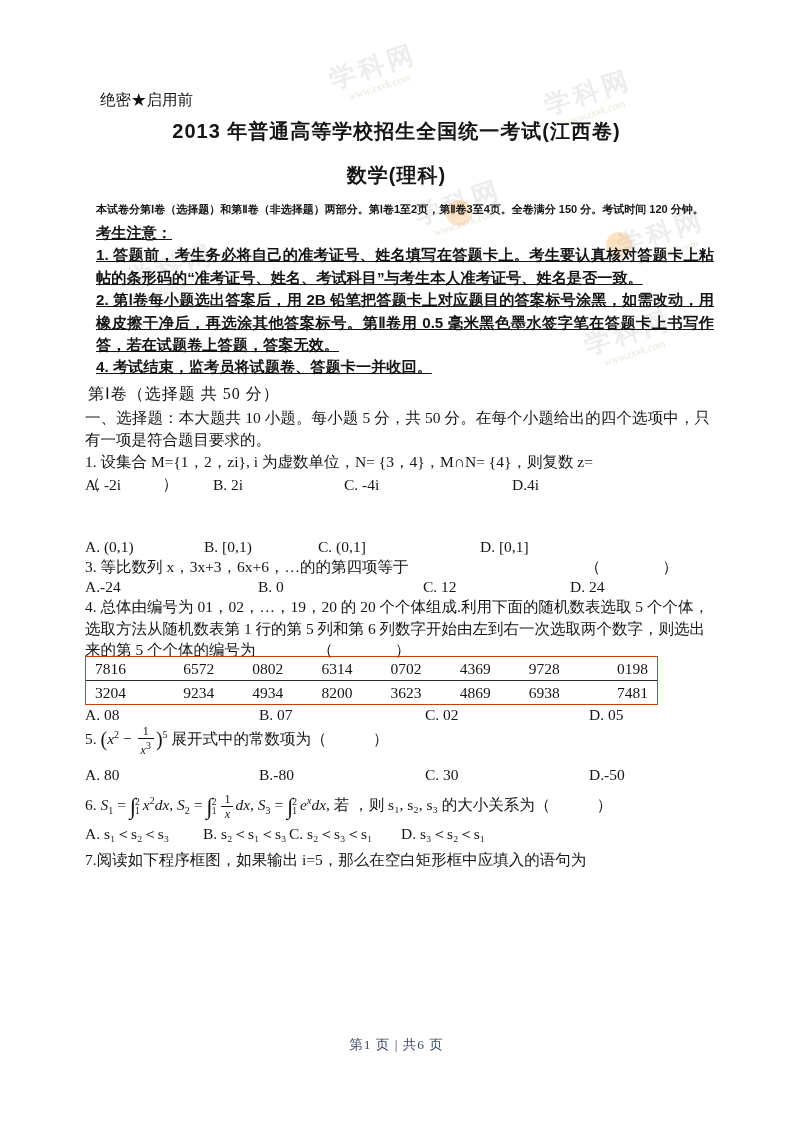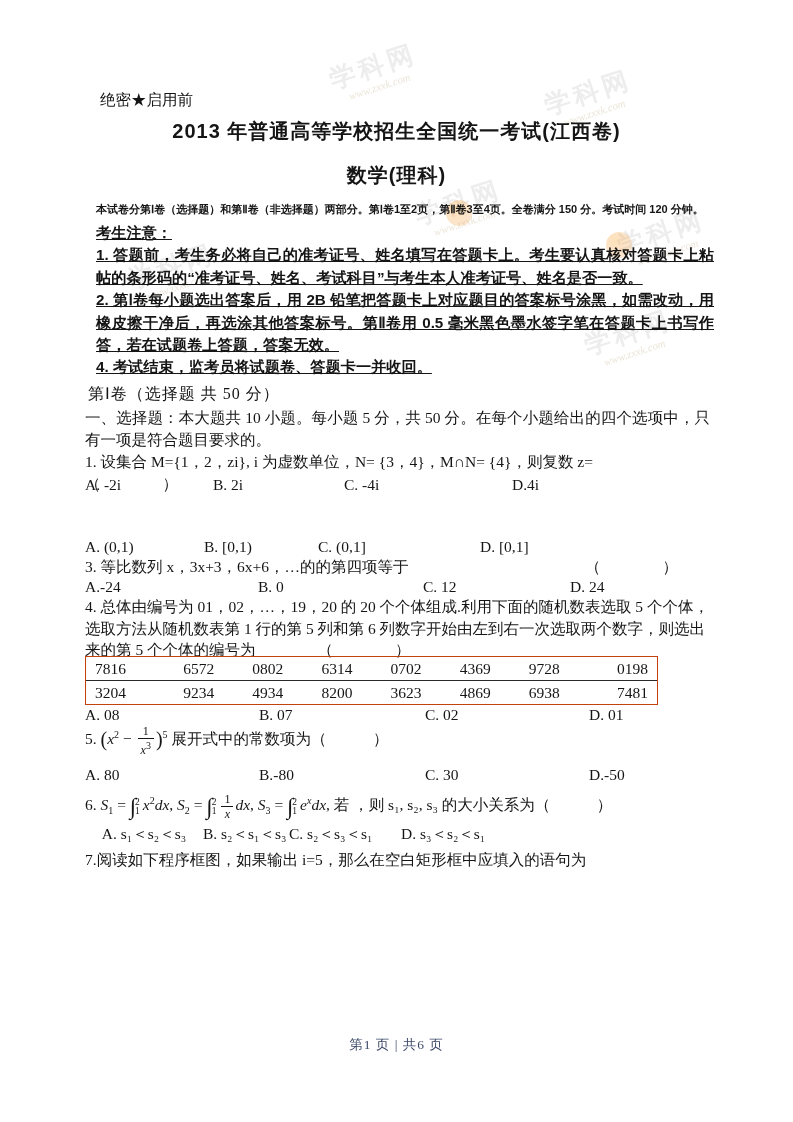--- a/index.html
+++ b/index.html
@@ -67,21 +67,21 @@
   .q6s{top:790px;}
   .q7s{top:849px;}
 
   .opts{position:absolute;left:85px;width:640px;display:flex;white-space:nowrap;}
   .opts span{display:inline-block;}
   .q1o{top:476px;}  .q1o span:nth-child(1){width:128px;} .q1o span:nth-child(2){width:131px;} .q1o span:nth-child(3){width:168px;}
   .q2o{top:538px;}  .q2o span:nth-child(1){width:119px;} .q2o span:nth-child(2){width:114px;} .q2o span:nth-child(3){width:162px;}
   .q3o{top:578px;}  .q3o span:nth-child(1){width:173px;} .q3o span:nth-child(2){width:165px;} .q3o span:nth-child(3){width:147px;}
   .q4o{top:706px;}  .q4o span:nth-child(1){width:174px;} .q4o span:nth-child(2){width:166px;} .q4o span:nth-child(3){width:164px;}
   .q5o{top:766px;}  .q5o span:nth-child(1){width:174px;} .q5o span:nth-child(2){width:166px;} .q5o span:nth-child(3){width:164px;}
-  .q6o{top:824px;}  .q6o span:nth-child(1){width:118px;text-align:center;} .q6o span:nth-child(2){width:86px;} .q6o span:nth-child(3){width:112px;}
+  .q6o{top:824px;}  .q6o span:nth-child(1){width:118px;} .q6o span:nth-child(2){width:86px;} .q6o span:nth-child(3){width:112px;}
 
   
   i{font-style:italic;font-family:"Liberation Serif",serif;}
   sup{font-size:10px;}
   sub{font-size:10px;}
   .sqrt{white-space:nowrap;}
   .sqb{border-top:1.2px solid #151515;padding:0 2px;}
   .frac{display:inline-block;vertical-align:middle;text-align:center;line-height:1;margin:0 2px;}
   .frac .fn{display:block;font-size:12px;line-height:13px;padding:0 3px;}
   .frac .fd{display:block;font-size:12px;line-height:14px;border-top:1.2px solid #151515;padding:0 3px;}
@@ -201,21 +201,21 @@
       <span class="tcell">4869</span>
       <span class="tcell">6938</span>
       <span class="tcell">7481</span>
     </div>
   </div>
 
   <div class="opts q4o">
     <span>A. 08</span>
     <span>B. 07</span>
     <span>C. 02</span>
-    <span>D. 01</span>
+    <span>D. 05</span>
   </div>
 
   <div class="abs stem q5s">5. <span class="bp">(</span><i>x</i><sup>2</sup> − <span class="frac"><span class="fn">1</span><span class="fd"><i>x</i><sup>3</sup></span></span><span class="bp">)</span><sup>5</sup> 展开式中的常数项为（　　　）</div>
   <div class="opts q5o">
     <span>A.  80</span>
     <span>B.-80</span>
     <span>C. 30</span>
     <span>D.-50</span>
   </div>
 

